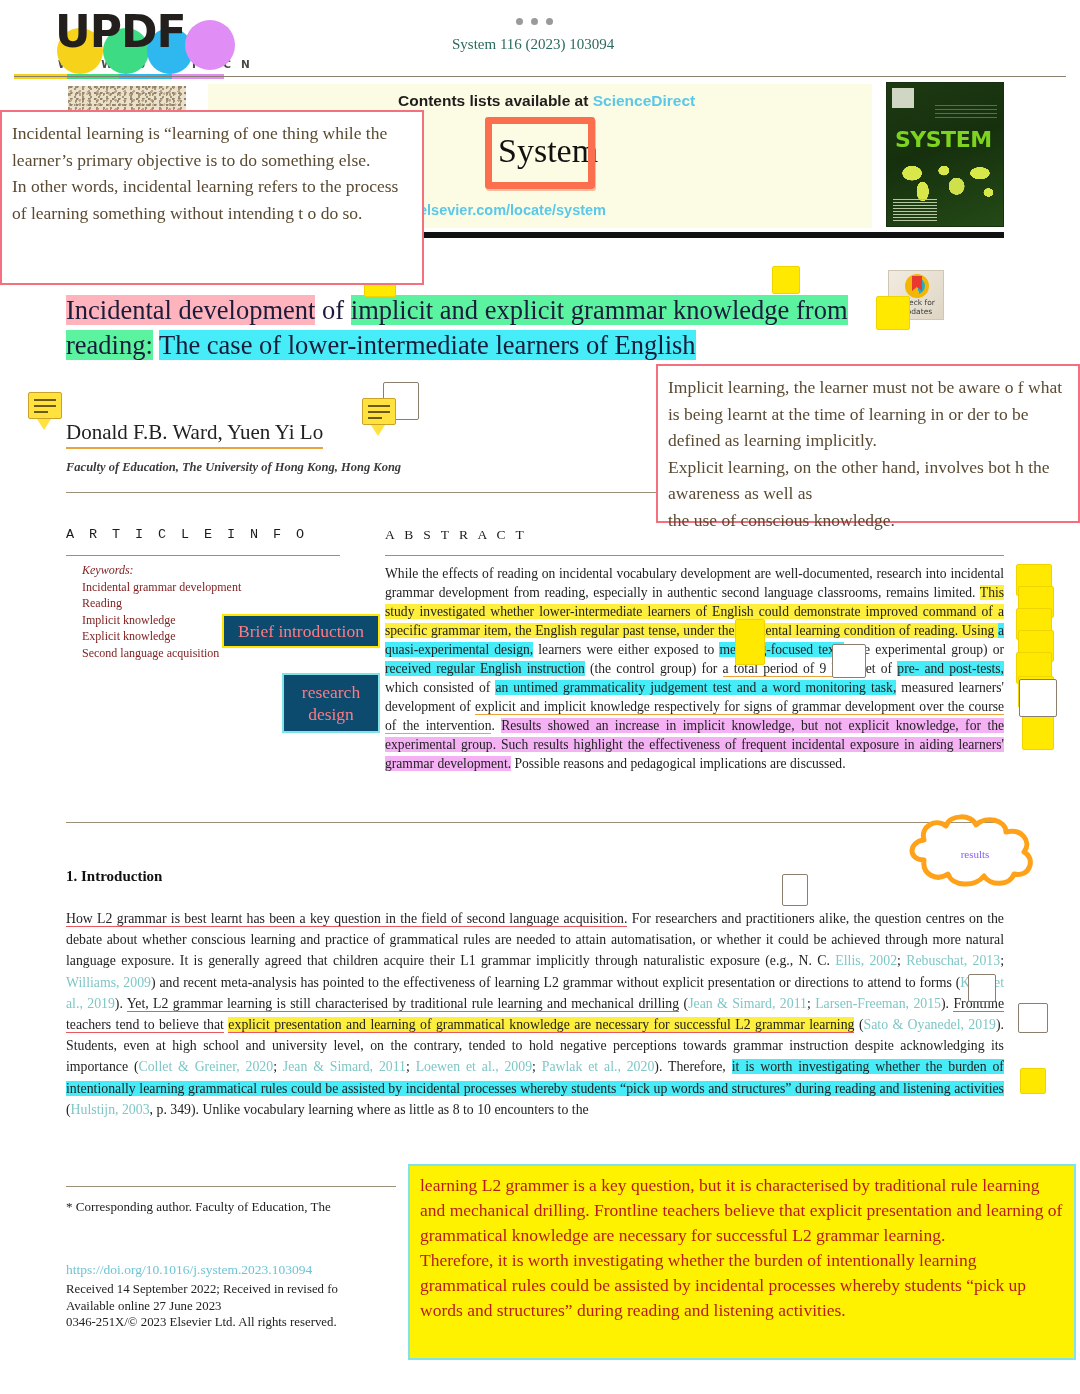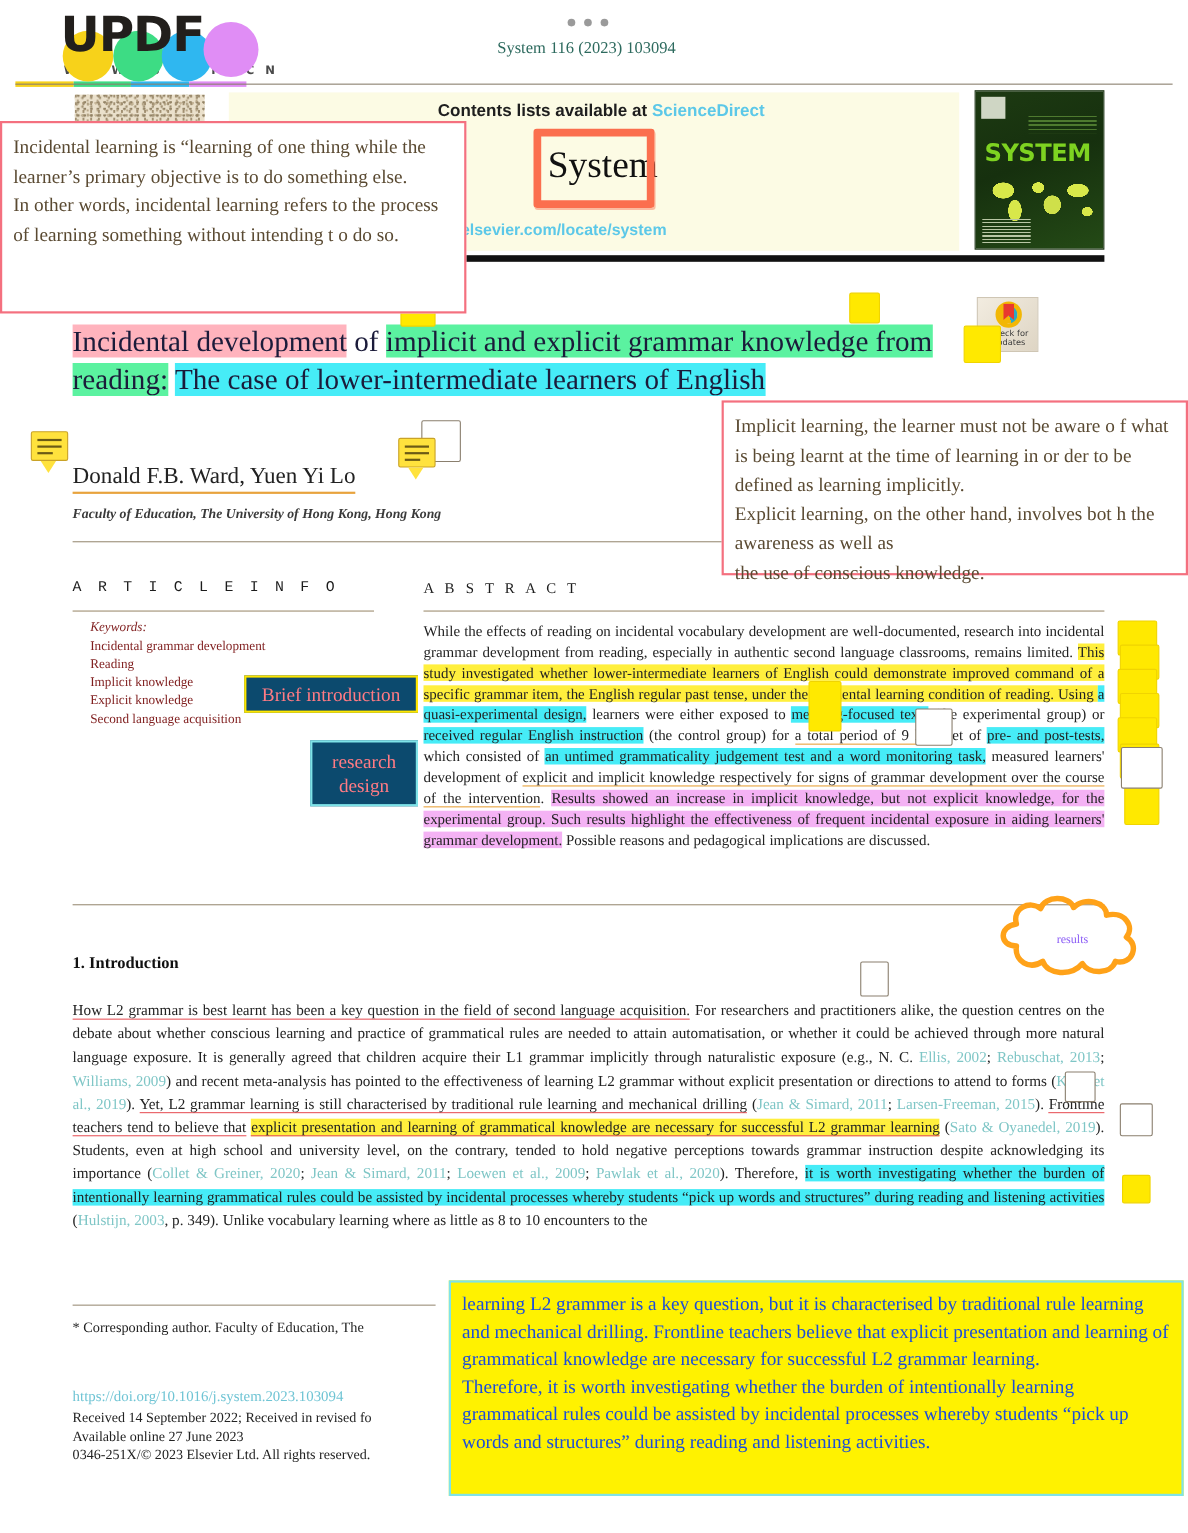--- a/index.html
+++ b/index.html
@@ -140,21 +140,21 @@
 
   
   .note-box { position:absolute; background:#fff; border:2px solid #f4707f;
               font-size:17.5px; line-height:26.5px; color:#5a4a32;
               font-family:"Liberation Serif", serif; padding:8px 10px; }
   #note-incidental { left:0px; top:110px; width:424px; height:175px; }
   #note-implicit   { left:656px; top:364px; width:424px; height:159px; }
 
   #note-big-yellow { position:absolute; left:408px; top:1164px; width:668px; height:196px;
                      background:#fff200; border:2px solid #7fe3e8;
-                     font-size:17.5px; line-height:25px; color:#1d4ed8;
+                     font-size:17.5px; line-height:25px; color:#b91c1c;
                      padding:7px 10px; }
 
   .label-box { position:absolute; display:flex; align-items:center; justify-content:center;
                text-align:center; color:#ff7b84; font-size:17.5px; line-height:22px;
                font-family:"Liberation Serif", serif; background:#0c4a6e; }
   #label-brief  { left:222px; top:614px; width:158px; height:34px; border:2.5px solid #ffe600; }
   #label-design { left:282px; top:673px; width:98px; height:60px; border:2px solid #7fe3e8;
                   flex-direction:column; }
 
   

